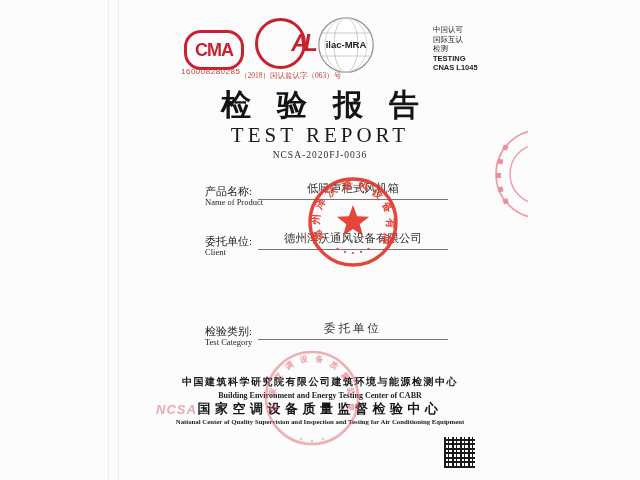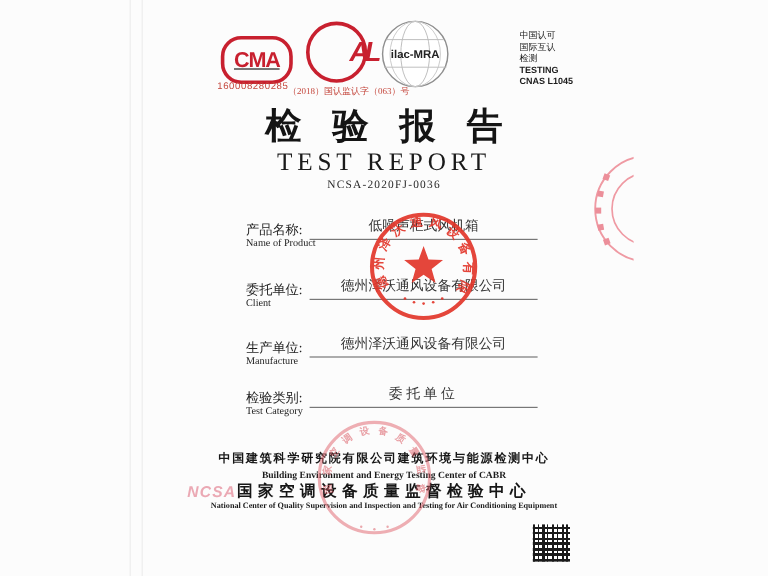--- a/index.html
+++ b/index.html
@@ -4,21 +4,21 @@
 <style>
   html,body{margin:0;padding:0;background:#ffffff;}
   .page{position:relative;width:640px;height:480px;background:#fcfcfc;overflow:hidden;
         font-family:"Liberation Serif",serif;color:#1f1f1f;}
   .abs{position:absolute;}
   .center{left:0;width:640px;text-align:center;}
   .scanline{width:1px;height:480px;background:#ededed;top:0;}
 
   
   .cma-box{left:184px;top:30px;width:54px;height:34px;border:3px solid #c8202f;border-radius:17px;
-           display:flex;align-items:center;justify-content:center;text-decoration:underline;}
+           display:flex;align-items:center;justify-content:center;}
   .cma-label{color:#c8202f;font-weight:bold;font-size:18px;font-family:"Liberation Sans",sans-serif;letter-spacing:-1px;}
   .cma-number{left:181px;top:67px;font-size:8px;color:#c4463c;font-family:"Liberation Sans",sans-serif;letter-spacing:.5px;}
   .cal-circle{left:255px;top:18px;width:45px;height:45px;border:3.5px solid #c8202f;border-radius:50%;
               display:flex;align-items:center;justify-content:center;}
   .cal-label{color:#c8202f;font-weight:bold;font-size:23px;font-family:"Liberation Sans",sans-serif;
              letter-spacing:-4px;font-style:italic;padding-right:4px;margin-left:48px;}
   .cal-text{left:240px;top:71px;font-size:7.5px;color:#c4463c;white-space:nowrap;}
   .ilac{left:317px;top:16px;}
   .cnas{left:374px;top:29px;}
   .accr{left:433px;top:25px;font-size:7.5px;line-height:9.6px;font-family:"Liberation Sans",sans-serif;color:#1d1d1d;}
@@ -97,25 +97,20 @@
   <div class="abs frow" style="top:184px;">
     <span class="f-zh">产品名称:</span>
     <span class="f-en">Name of Product</span>
     <div class="f-val">低噪声柜式风机箱</div>
   </div>
   <div class="abs frow" style="top:234px;">
     <span class="f-zh">委托单位:</span>
     <span class="f-en">Client</span>
     <div class="f-val">德州泽沃通风设备有限公司</div>
   </div>
-  <div class="abs frow" style="top:282px;">
-    <span class="f-zh">生产单位:</span>
-    <span class="f-en">Manufacture</span>
-    <div class="f-val">德州泽沃通风设备有限公司</div>
-  </div>
   <div class="abs frow" style="top:324px;">
     <span class="f-zh">检验类别:</span>
     <span class="f-en">Test Category</span>
     <div class="f-val ls2">委托单位</div>
   </div>
 
   <div class="abs" style="left:303px;top:172px;">
     <svg width="100" height="100" viewBox="0 0 100 100" style="opacity:.92;">
       <defs>
         <path id="sealArc" d="M 20.6 67 A 34 34 0 1 1 79.4 67" fill="none"></path>

